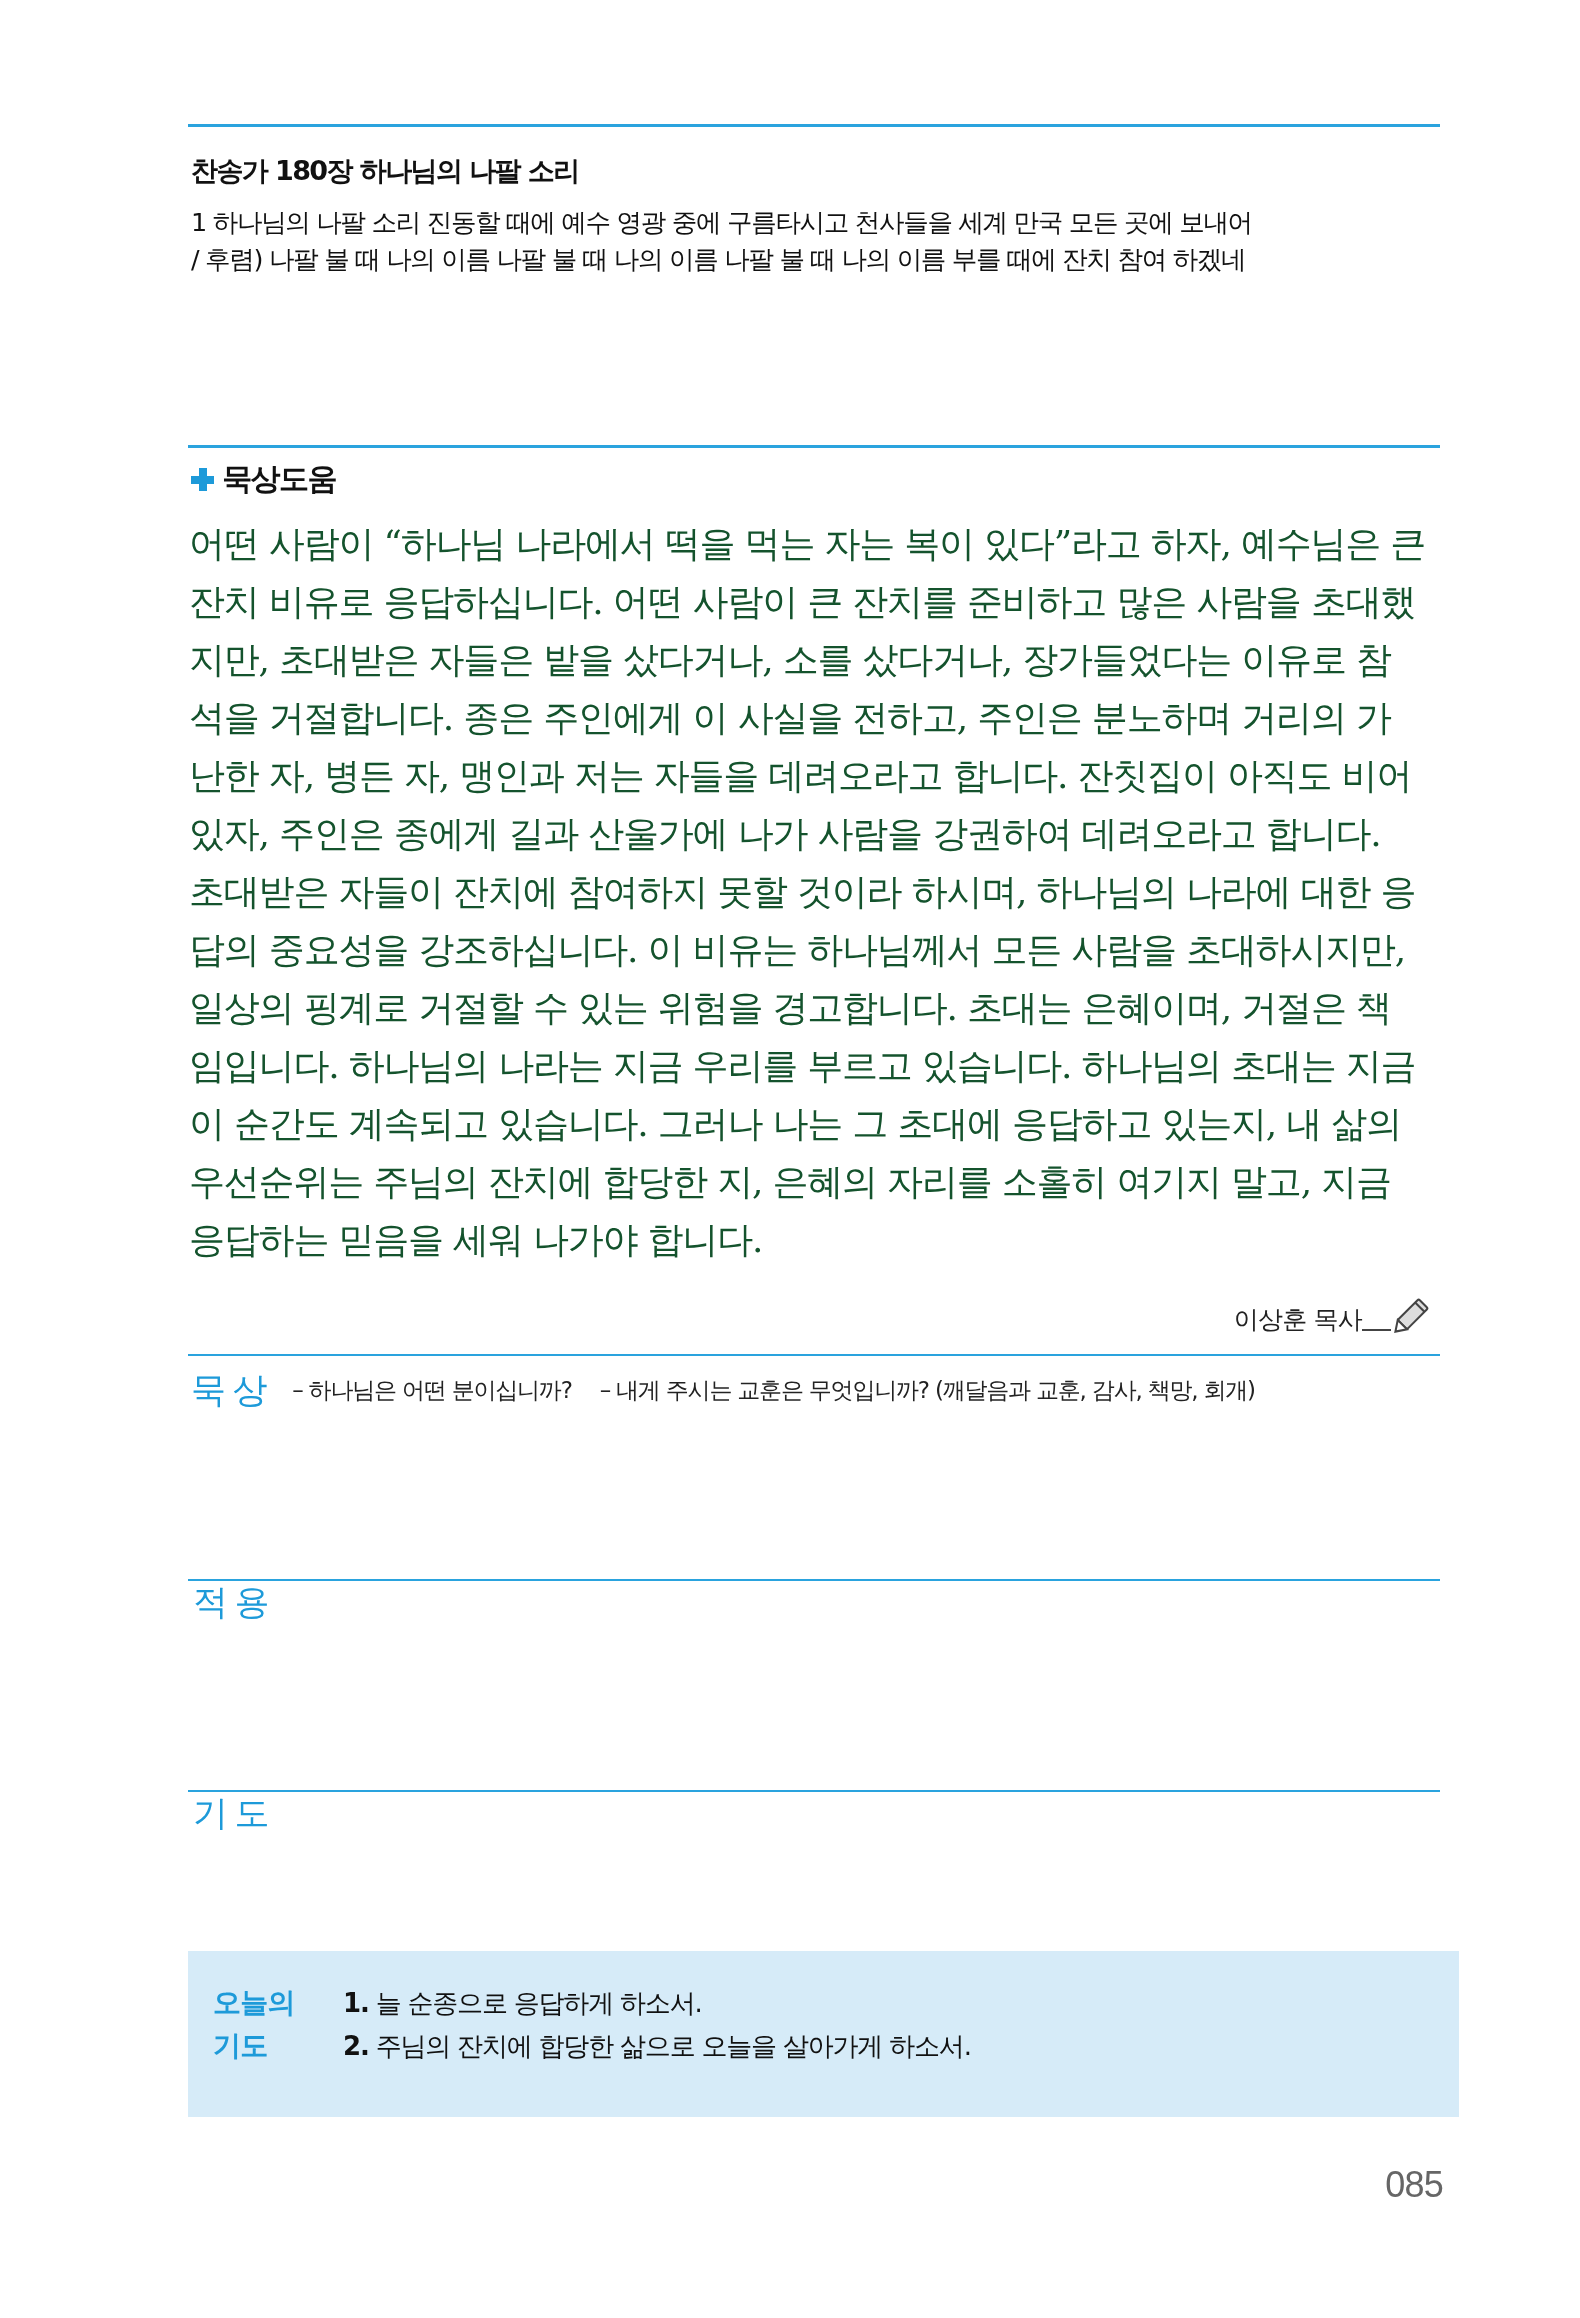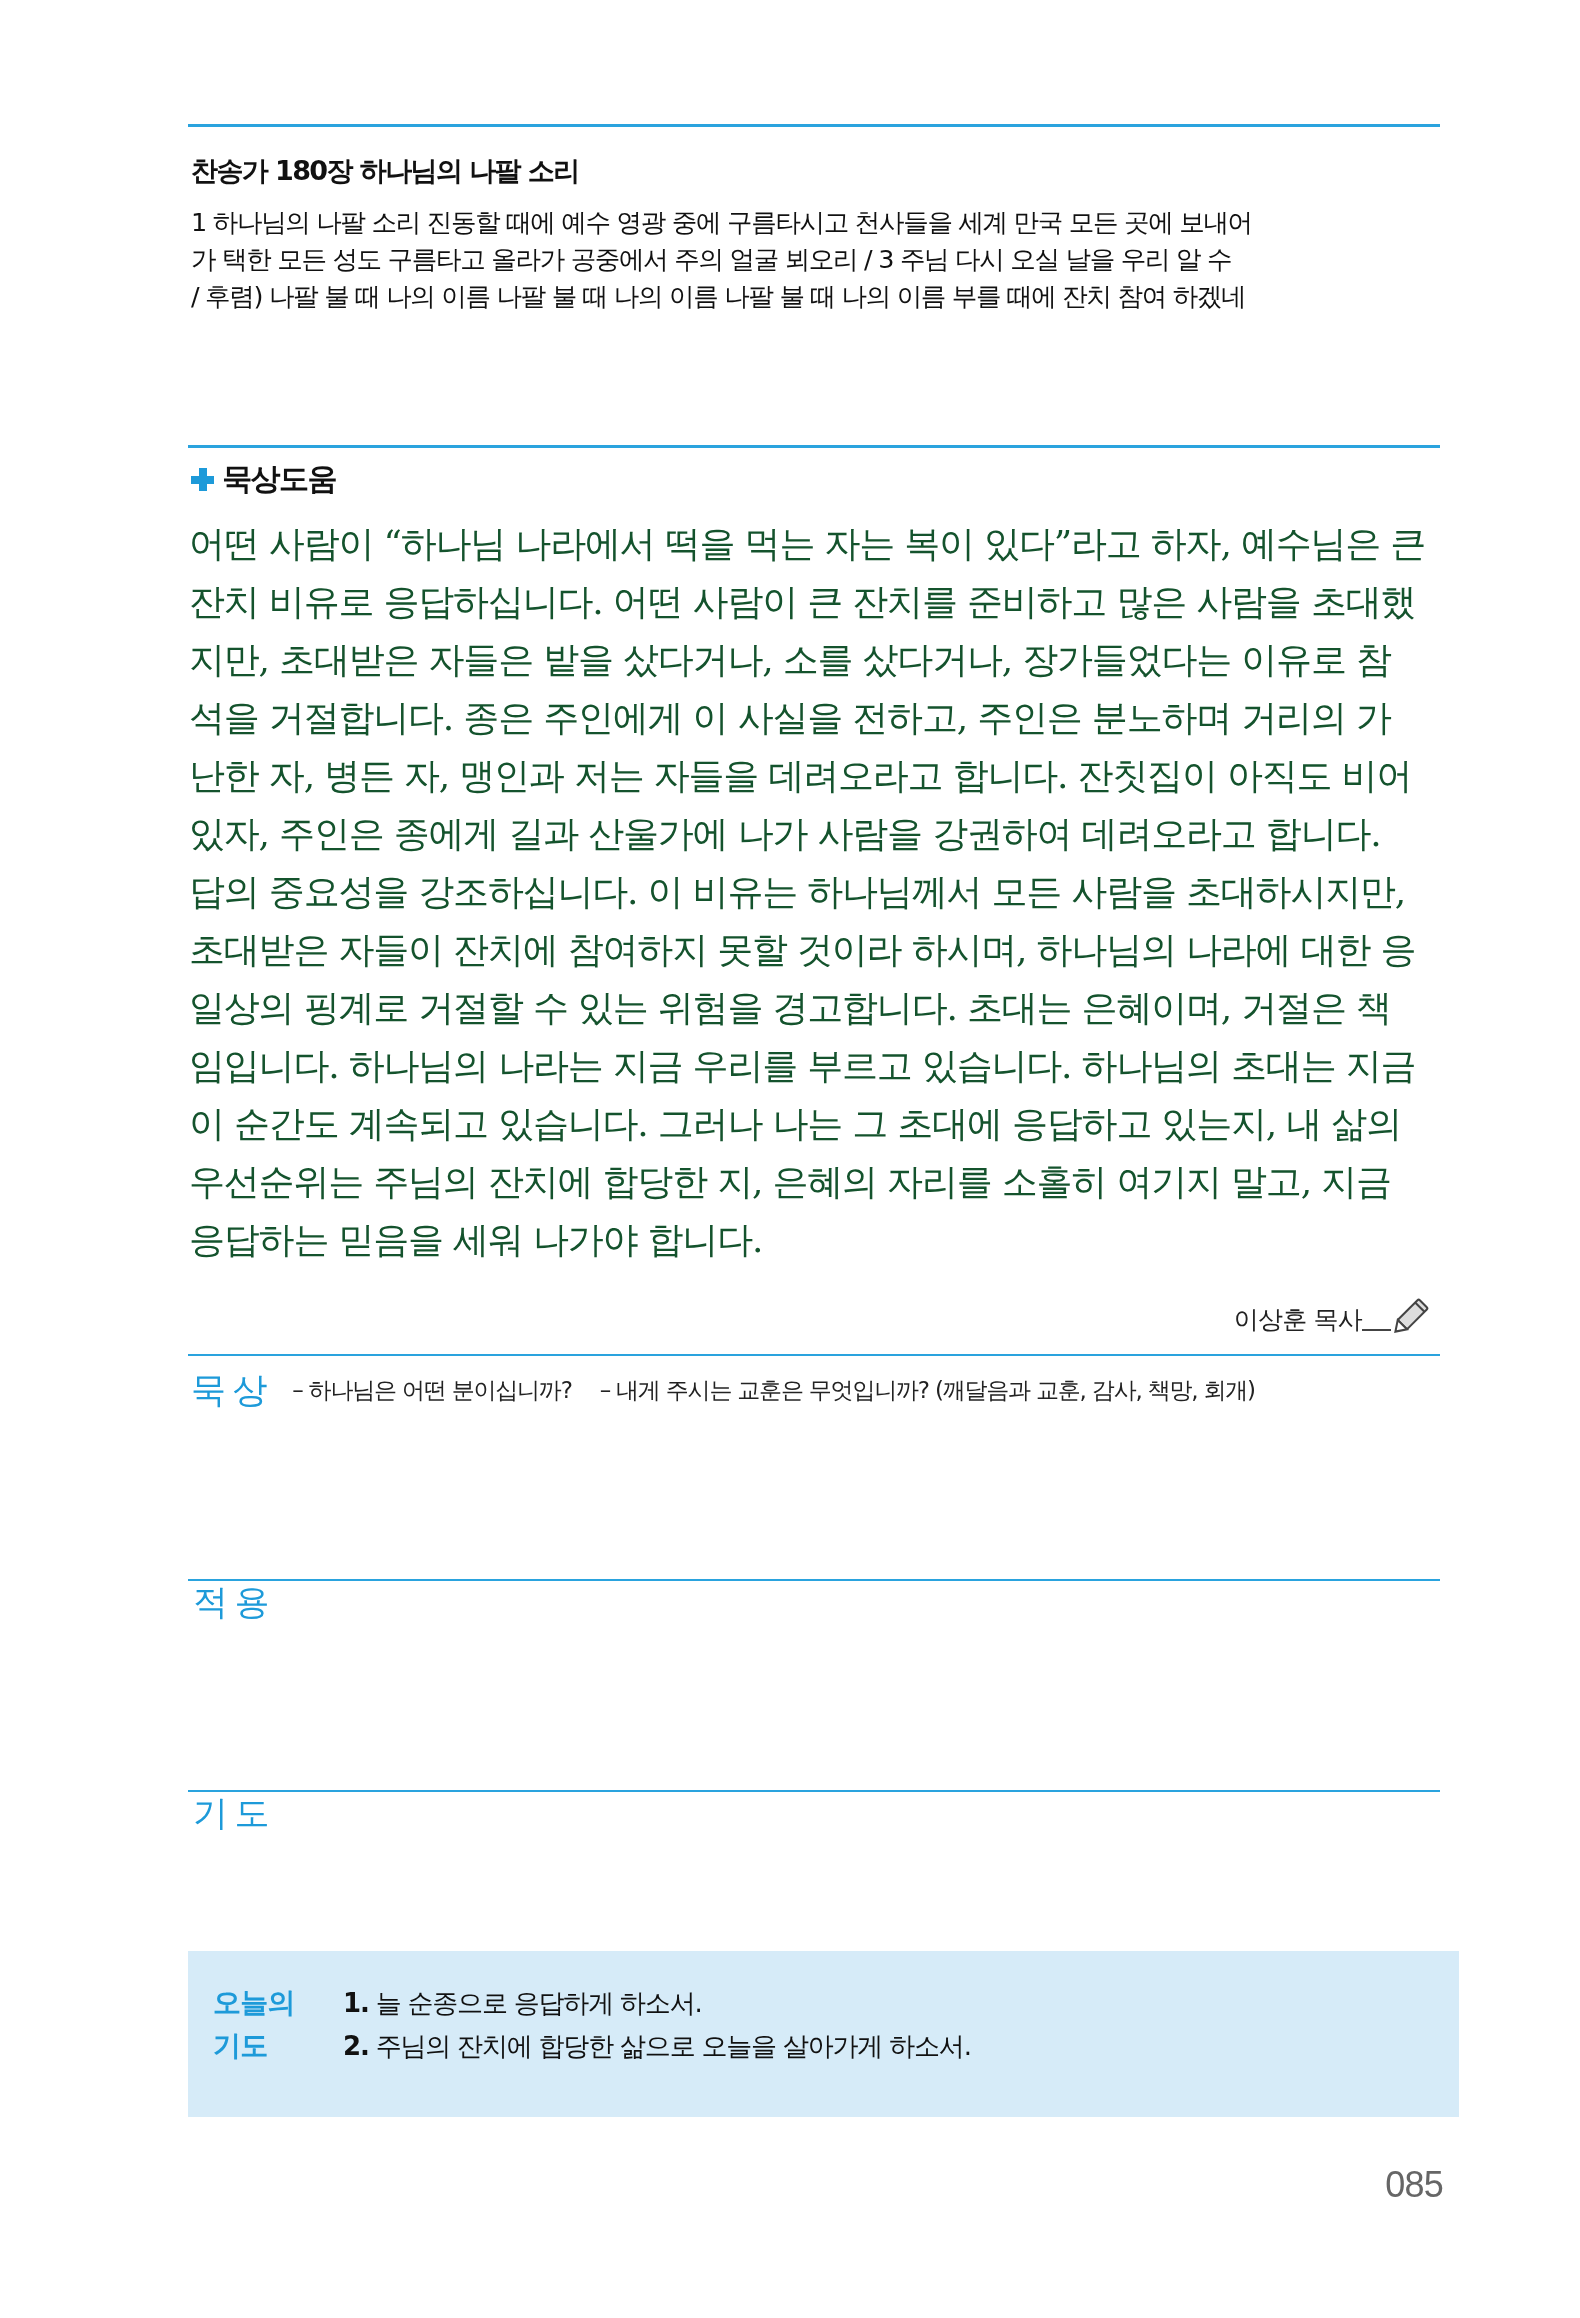--- a/index.html
+++ b/index.html
@@ -32,40 +32,39 @@
   .page-num{right:138px;top:2164px;font-size:36px;color:#666;letter-spacing:-0.8px;font-family:"Liberation Sans Narrow","Liberation Sans",sans-serif;}
 </style>
 </head>
 <body>
 
 <div class="rule" style="top:124px;"></div>
 
 <div class="abs hymn-title">찬송가 180장 하나님의 나팔 소리</div>
 <div class="abs hymn-lines">
   <div class="hymn-line">1 하나님의 나팔 소리 진동할 때에 예수 영광 중에 구름타시고 천사들을 세계 만국 모든 곳에 보내어</div>
-  <div class="hymn-line">가 택한 모든 성도 구름타고 올라가 공중에서 주의 얼굴 뵈오리 / 3 주님 다시 오실 날을 우리 알 수</div>
   <div class="hymn-line">/ 후렴) 나팔 불 때 나의 이름 나팔 불 때 나의 이름 나팔 불 때 나의 이름 부를 때에 잔치 참여 하겠네</div>
 </div>
 
 <div class="rule" style="top:445px;"></div>
 
 <div class="abs section-head">
   <span class="plus"></span>
   <span class="section-title">묵상도움</span>
 </div>
 
 <div class="abs body-text">
   <div class="body-line">어떤 사람이 “하나님 나라에서 떡을 먹는 자는 복이 있다”라고 하자, 예수님은 큰</div>
   <div class="body-line">잔치 비유로 응답하십니다. 어떤 사람이 큰 잔치를 준비하고 많은 사람을 초대했</div>
   <div class="body-line">지만, 초대받은 자들은 밭을 샀다거나, 소를 샀다거나, 장가들었다는 이유로 참</div>
   <div class="body-line">석을 거절합니다. 종은 주인에게 이 사실을 전하고, 주인은 분노하며 거리의 가</div>
   <div class="body-line">난한 자, 병든 자, 맹인과 저는 자들을 데려오라고 합니다. 잔칫집이 아직도 비어</div>
   <div class="body-line">있자, 주인은 종에게 길과 산울가에 나가 사람을 강권하여 데려오라고 합니다.</div>
+  <div class="body-line">초대받은 자들이 잔치에 참여하지 못할 것이라 하시며, 하나님의 나라에 대한 응</div>
   <div class="body-line">답의 중요성을 강조하십니다. 이 비유는 하나님께서 모든 사람을 초대하시지만,</div>
-  <div class="body-line">초대받은 자들이 잔치에 참여하지 못할 것이라 하시며, 하나님의 나라에 대한 응</div>
   <div class="body-line">일상의 핑계로 거절할 수 있는 위험을 경고합니다. 초대는 은혜이며, 거절은 책</div>
   <div class="body-line">임입니다. 하나님의 나라는 지금 우리를 부르고 있습니다. 하나님의 초대는 지금</div>
   <div class="body-line">이 순간도 계속되고 있습니다. 그러나 나는 그 초대에 응답하고 있는지, 내 삶의</div>
   <div class="body-line">우선순위는 주님의 잔치에 합당한 지, 은혜의 자리를 소홀히 여기지 말고, 지금</div>
   <div class="body-line">응답하는 믿음을 세워 나가야 합니다.</div>
 </div>
 
 <div class="abs author">
   <span class="author-name">이상훈 목사</span>
   <span class="author-line"></span>

